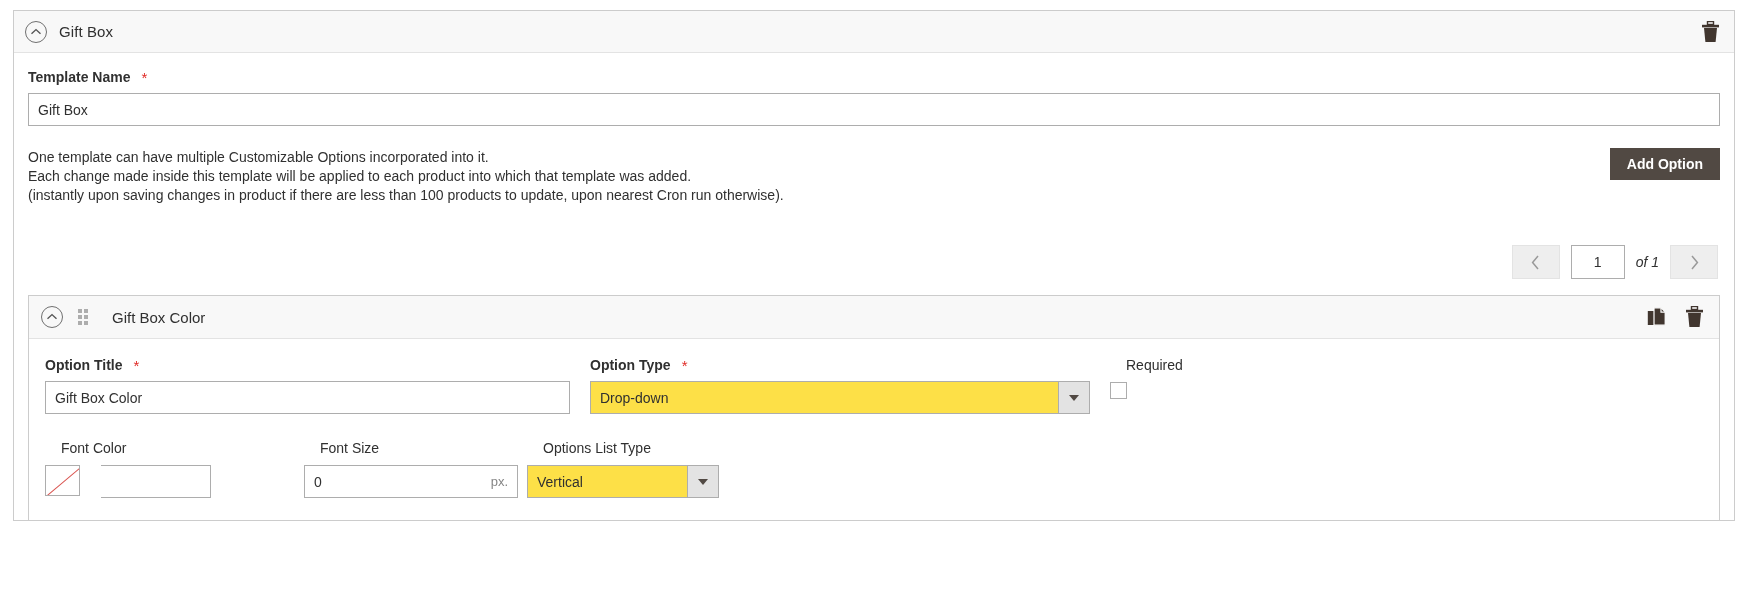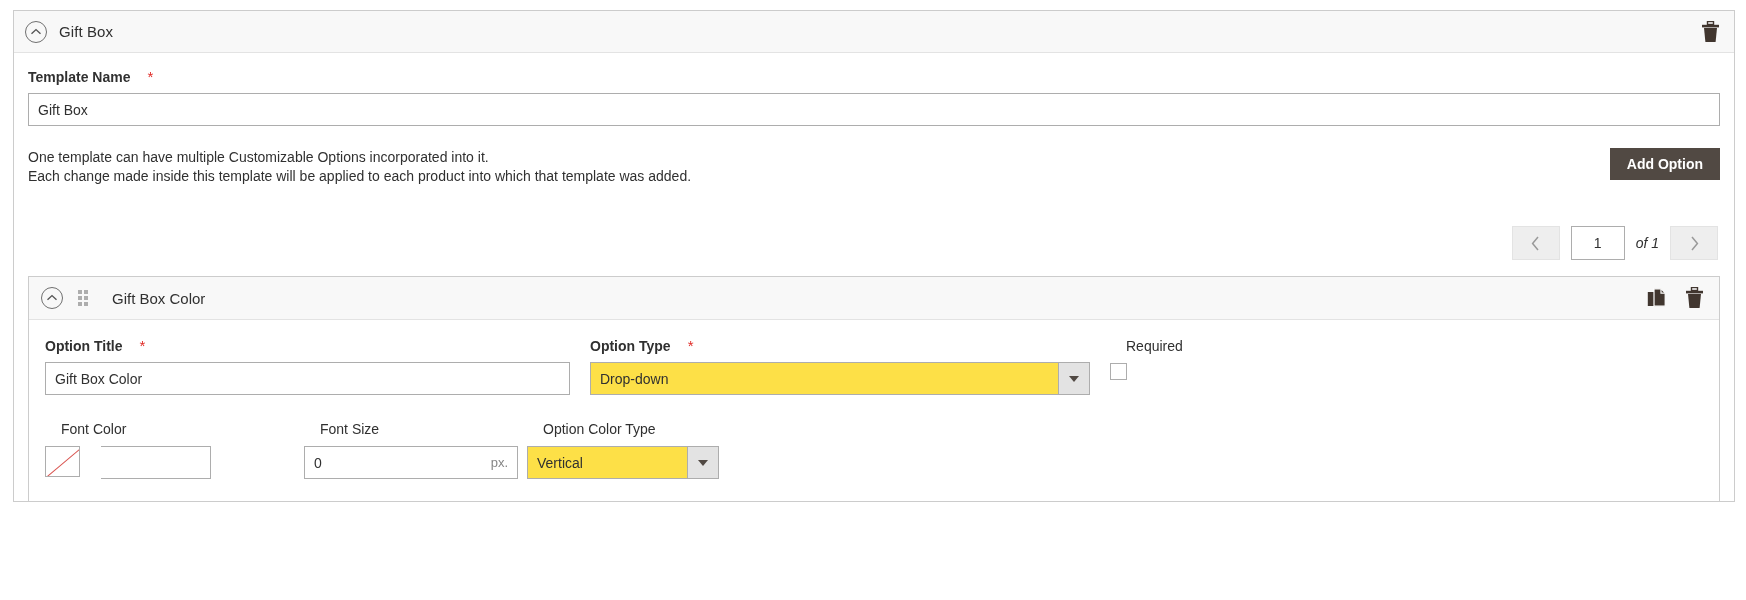--- a/index.html
+++ b/index.html
@@ -62,22 +62,22 @@
   }
 
   
   .panel-body { padding: 16px 14px 0 14px; }
 
   .field-label {
     font-size: 14px;
     font-weight: bold;
     color: #303030;
     display: flex;
-    align-items: flex-start;
-    gap: 17px;
+    align-items: flex-end;
+    gap: 11px;
     margin-bottom: 8px;
   }
   .req { color: #e02b27; font-size: 15px; line-height: 1; font-weight: normal; }
 
   .text-input {
     width: 100%;
     height: 33px;
     border: 1px solid #adadad;
     background: #ffffff;
     font-family: "Liberation Sans", sans-serif;
@@ -311,20 +311,21 @@
       <div class="field-label">
         <span>Template Name</span>
         <span class="req">*</span>
       </div>
       <input class="text-input" type="text" value="Gift Box" style="">
 
       <div class="info-row">
         <div class="info-text">
           <div>One template can have multiple Customizable Options incorporated into it.</div>
           <div>Each change made inside this template will be applied to each product into which that template was added.</div>
+          <div>(instantly upon saving changes in product if there are less than 100 products to update, upon nearest Cron run otherwise).</div>
         </div>
         <span class="spacer"></span>
         <button class="btn-primary">Add Option</button>
       </div>
 
       <div class="pager">
         <span class="pager-btn">
           <svg width="9" height="15" viewBox="0 0 9 15" aria-hidden="true">
             <polyline points="7,1 1.6,7.5 7,14" fill="none" stroke="#999" stroke-width="1.5"></polyline>
           </svg>
@@ -422,21 +423,21 @@
             <div class="c-fontsize">
               <span class="label-plain">Font Size</span>
               <div class="sizefield">
                 <input type="text" value="0" style="">
                 <span class="unit">px.</span>
               </div>
             </div>
 
 
             <div class="c-listtype">
-              <span class="label-plain">Option Color Type</span>
+              <span class="label-plain">Options List Type</span>
               <div class="select-wrap lt-select">
                 <div class="select-box">
                   <span>Vertical</span>
                 </div>
                 <span class="select-arrow">
                   <span class="tri-down"></span>
                 </span>
               </div>
             </div>
 

